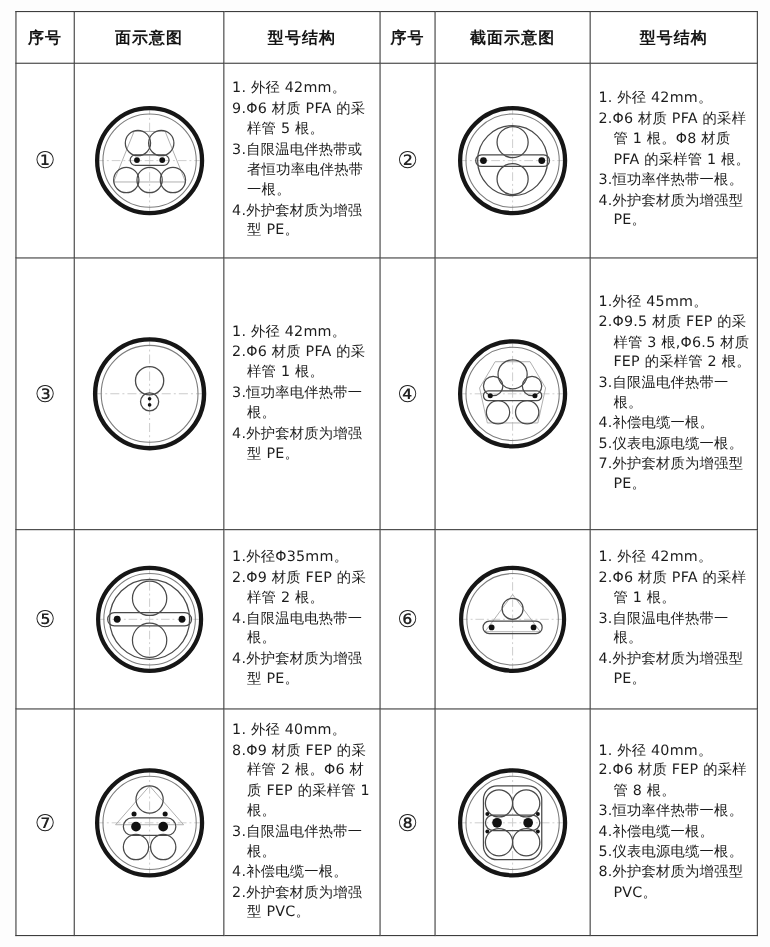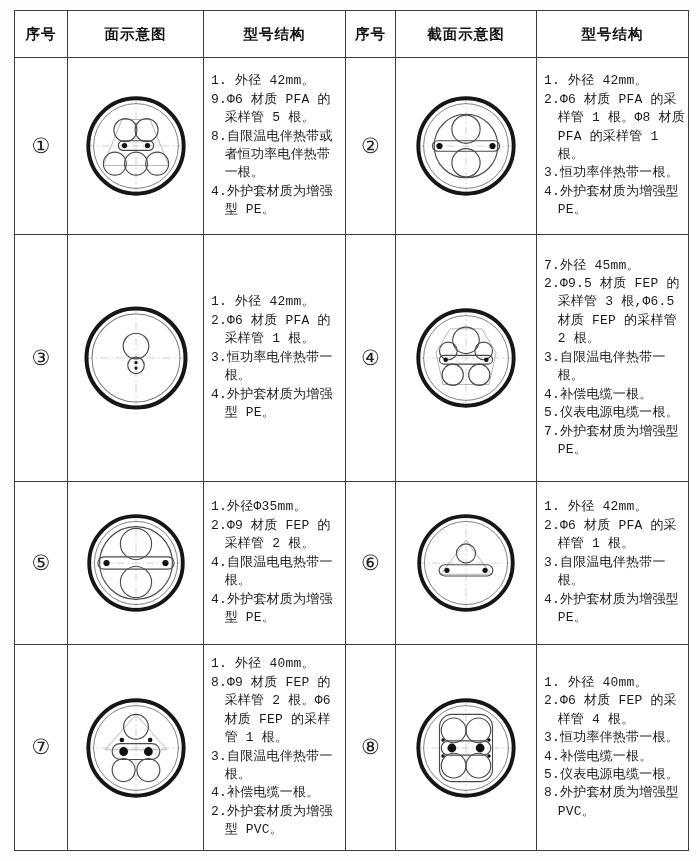--- a/index.html
+++ b/index.html
@@ -10,21 +10,20 @@
     color:#1f1f1f;
     position:relative;
     overflow:hidden;
   }
   .sheet{position:absolute;left:14px;top:10px;}
   table.spec-table{
     border-collapse:collapse;
     table-layout:fixed;
     width:674px;
     background:#ffffff;
-    font-family:Liberation Mono, monospace;
   }
   .spec-table th,.spec-table td{
     border:1px solid #3d3d3d;
     padding:0;
     overflow:hidden;
   }
   .spec-table th{
     font-size:14.5px;
     font-weight:bold;
     text-align:center;
@@ -106,21 +105,21 @@
               <circle class="dot" cx="73" cy="59.5" r="3"></circle>
         <circle class="el" cx="36" cy="80" r="13"></circle>
               <circle class="el" cx="60" cy="80" r="13"></circle>
               <circle class="el" cx="84" cy="80" r="13"></circle>
       </svg>
     </td>
     <td class="spec-cell">
       <div class="spec-list">
               <div class="spec-item">1. 外径 42mm。</div>
               <div class="spec-item">9.Φ6 材质 PFA 的采样管 5 根。</div>
-              <div class="spec-item">8.自限温电伴热带或者恒功率电伴热带一根。</div>
+              <div class="spec-item">3.自限温电伴热带或者恒功率电伴热带一根。</div>
               <div class="spec-item">4.外护套材质为增强型 PE。</div>
             </div>
     </td>
     <td class="num-cell">
       <span>②</span>
     </td>
     <td class="diagram-cell">
       <svg class="xsec" width="106" height="106" viewBox="0 0 120 120" aria-label="cross-section-2-tubes-vertical-with-long-heater-bar">
         <line class="cl" x1="4" y1="60" x2="116" y2="60"></line>
               <line class="cl" x1="60" y1="4" x2="60" y2="116"></line>
@@ -183,21 +182,21 @@
               <circle class="el" cx="80" cy="52" r="10"></circle>
         <rect class="el" x="30" y="57" width="60" height="10" rx="5"></rect>
         <circle class="dot" cx="37" cy="62" r="2.6"></circle>
               <circle class="dot" cx="83" cy="62" r="2.6"></circle>
         <circle class="el" cx="45" cy="79" r="12"></circle>
               <circle class="el" cx="75" cy="79" r="12"></circle>
       </svg>
     </td>
     <td class="spec-cell">
       <div class="spec-list">
-              <div class="spec-item">7.外径 45mm。</div>
+              <div class="spec-item">1.外径 45mm。</div>
               <div class="spec-item">2.Φ9.5 材质 FEP 的采样管 3 根,Φ6.5 材质 FEP 的采样管 2 根。</div>
               <div class="spec-item">3.自限温电伴热带一根。</div>
               <div class="spec-item">4.补偿电缆一根。</div>
               <div class="spec-item">5.仪表电源电缆一根。</div>
               <div class="spec-item">7.外护套材质为增强型 PE。</div>
             </div>
     </td>
   </tr>
 
   <tr style="height:163px">
@@ -301,21 +300,21 @@
               <circle class="dot" cx="86" cy="51" r="2"></circle>
         <circle class="dot" cx="34" cy="69" r="2"></circle>
               <circle class="dot" cx="86" cy="69" r="2"></circle>
         <circle class="el" cx="46" cy="80" r="14"></circle>
               <circle class="el" cx="74" cy="80" r="14"></circle>
       </svg>
     </td>
     <td class="spec-cell">
       <div class="spec-list">
               <div class="spec-item">1. 外径 40mm。</div>
-              <div class="spec-item">2.Φ6 材质 FEP 的采样管 4 根。</div>
+              <div class="spec-item">2.Φ6 材质 FEP 的采样管 8 根。</div>
               <div class="spec-item">3.恒功率伴热带一根。</div>
               <div class="spec-item">4.补偿电缆一根。</div>
               <div class="spec-item">5.仪表电源电缆一根。</div>
               <div class="spec-item">8.外护套材质为增强型 PVC。</div>
             </div>
     </td>
   </tr>
 
   </tbody>
 </table>

